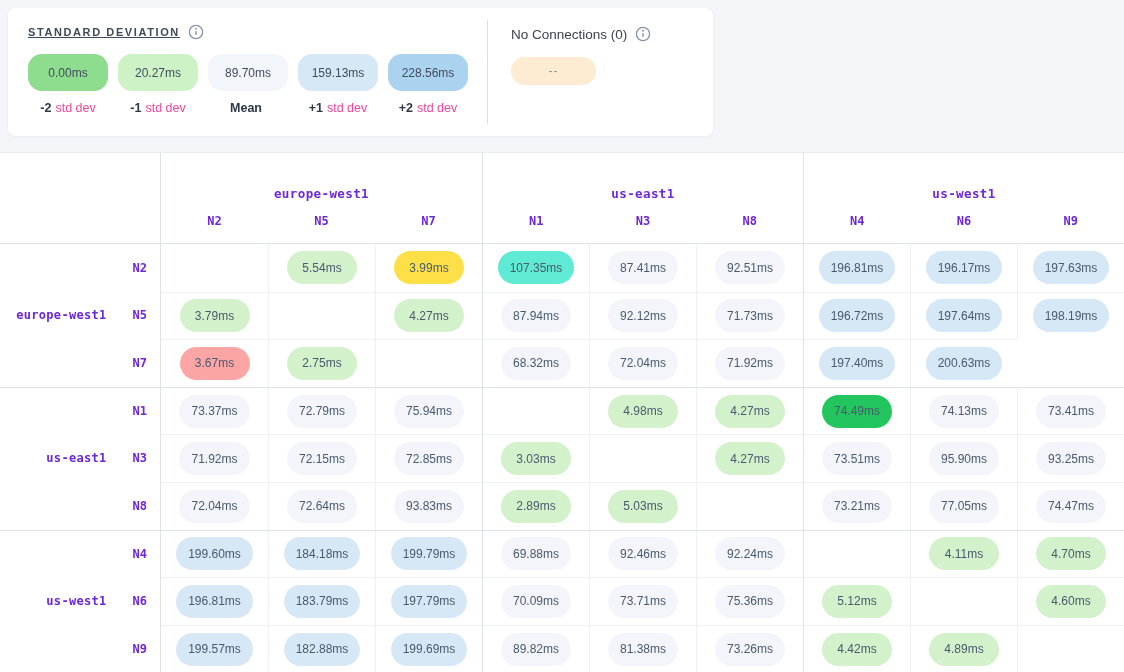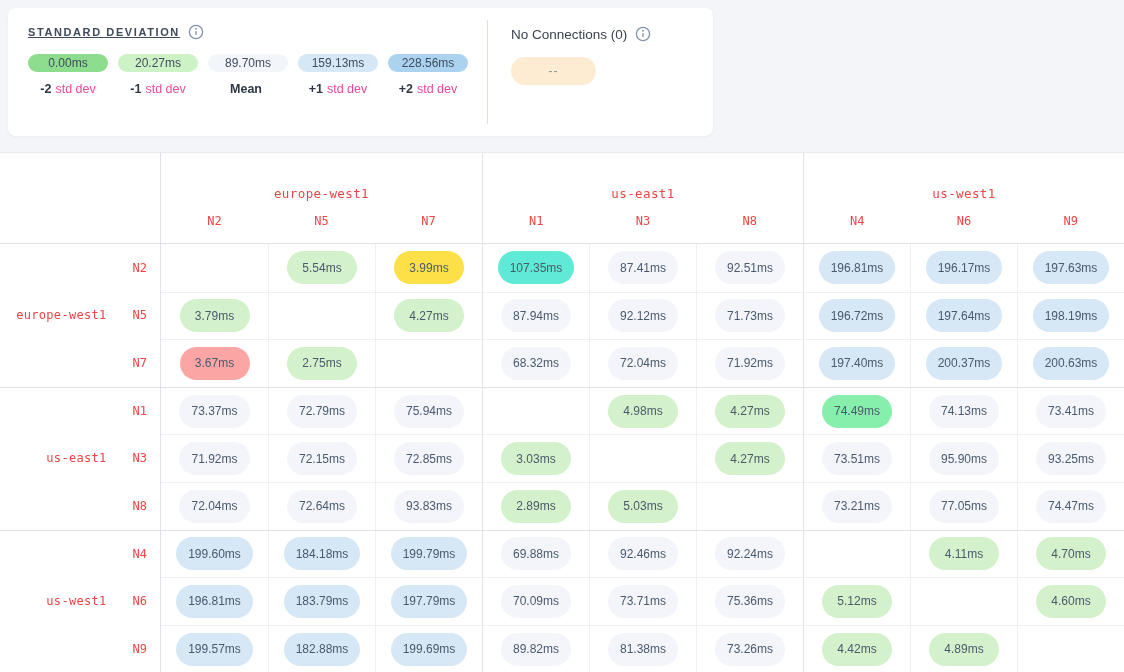--- a/index.html
+++ b/index.html
@@ -22,21 +22,21 @@
   .legend-left { width:479px; padding:16px 20px 0 20px; }
   .card-title-row { display:flex; align-items:center; gap:8px; }
   .card-title {
     font-size:11px; font-weight:bold; letter-spacing:1.6px;
     color:#3d4a5c; text-transform:uppercase;text-decoration:underline;
   }
   .info-icon { display:inline-flex; cursor:pointer; }
   .legend-items { display:flex; gap:10px; margin-top:14px; }
   .legend-item { width:80px; display:flex; flex-direction:column; align-items:center; }
   .legend-pill {
-    width:80px; height:18px; border-radius:14px;
+    width:80px; height:37px; border-radius:14px;
     display:flex; align-items:center; justify-content:center;
     font-size:12px; color:#414c5e;
   }
   .legend-label { margin-top:10px; font-size:12.5px; white-space:nowrap; }
   .lab-strong { color:#2e3744; font-weight:bold; }
   .lab-rest { color:#ec4899; margin-left:4px; font-weight:normal; }
 
   .card-divider { width:1px; background:#dcdfe5; margin:12px 0; }
 
   .legend-right { flex:1; padding:18px 0 0 23px; }
@@ -47,21 +47,21 @@
     font-size:12px; color:#8b929e; letter-spacing:1px;
   }
 
   
   .matrix {
     position:absolute; left:0; top:152px; width:1124px;
     background:#ffffff; border-top:1px solid #e8eaee;
   }
   .mono {
     font-family:"DejaVu Sans Mono", monospace;
-    font-weight:normal; color:#ef4444;
+    font-weight:bold; color:#6d28d9;
   }
   .thead {
     display:grid; grid-template-columns:161px 1fr 1fr 1fr;
     height:91px; border-bottom:1px solid #dfe3e9;
   }
   .corner { border-right:1px solid #dfe3e9; }
   .col-group { padding-top:31px; }
   .col-group + .col-group { border-left:1px solid #dfe3e9; }
   .region-title {
     text-align:center; font-size:12.5px; letter-spacing:0.4px;
@@ -270,23 +270,20 @@
         <div class="cell">
           <span class="pill" style="background: rgb(243, 245, 250);">72.04ms</span>
         </div>
         <div class="cell">
           <span class="pill" style="background: rgb(243, 245, 250);">71.92ms</span>
         </div>
         <div class="cell gstart">
           <span class="pill" style="background: rgb(214, 231, 246);">197.40ms</span>
         </div>
         <div class="cell">
-          <span class="pill" style="background: rgb(214, 231, 246);">200.37ms</span>
-        </div>
-        <div class="cell">
           <span class="pill" style="background: rgb(214, 231, 246);">200.63ms</span>
         </div>
       </div>
 
   <div class="trow group-start">
     <div class="row-head">
       <span class="region-label mono"></span>
       <span class="node-label mono">N1</span>
     </div>
   <div class="cell c0">
@@ -299,21 +296,21 @@
           <span class="pill" style="background: rgb(243, 245, 250);">75.94ms</span>
         </div>
         <div class="cell gstart"></div>
         <div class="cell">
           <span class="pill" style="background: rgb(211, 241, 202);">4.98ms</span>
         </div>
         <div class="cell">
           <span class="pill" style="background: rgb(211, 241, 202);">4.27ms</span>
         </div>
         <div class="cell gstart">
-          <span class="pill" style="background: #86efac;">74.49ms</span>
+          <span class="pill" style="background: #22c55e;">74.49ms</span>
         </div>
         <div class="cell">
           <span class="pill" style="background: rgb(243, 245, 250);">74.13ms</span>
         </div>
         <div class="cell">
           <span class="pill" style="background: rgb(243, 245, 250);">73.41ms</span>
         </div>
       </div>
 
   <div class="trow inner">

